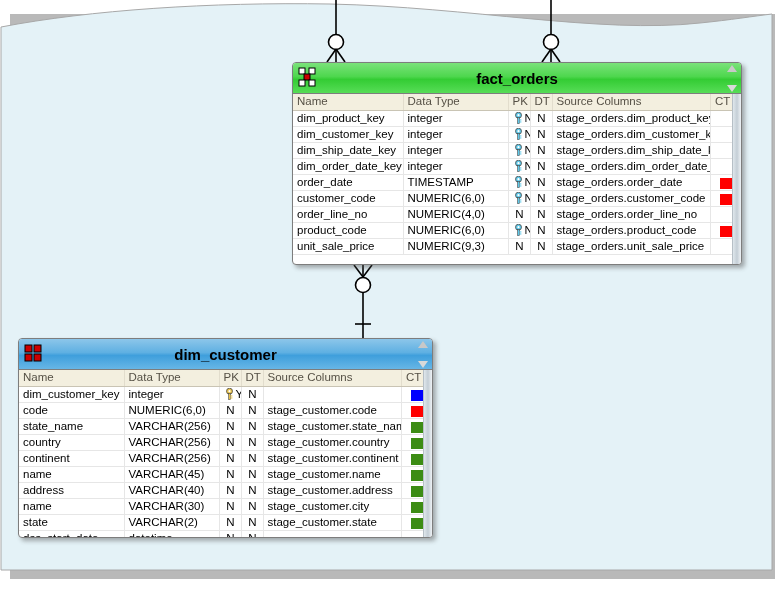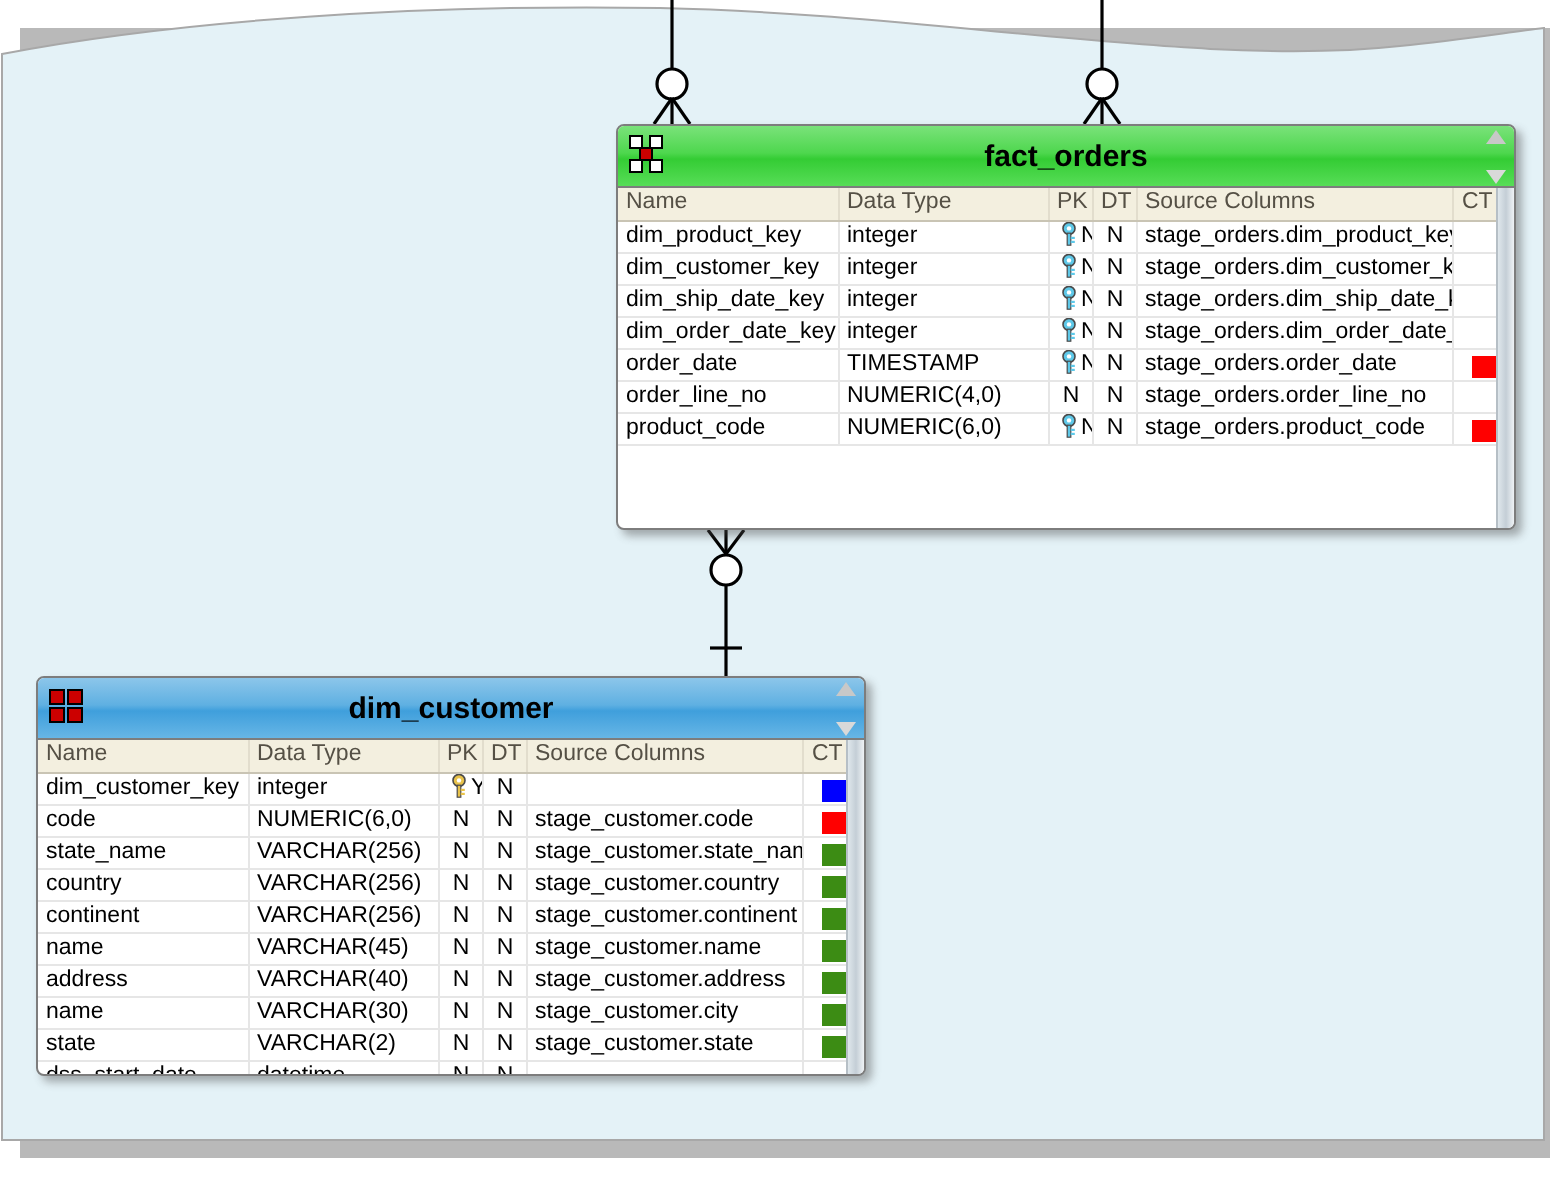--- a/index.html
+++ b/index.html
@@ -136,21 +136,21 @@
         <line x1="363" y1="265" x2="363" y2="277"></line>
         <line x1="363" y1="277" x2="354" y2="265"></line>
         <line x1="363" y1="277" x2="372" y2="265"></line>
         <circle cx="363" cy="285" r="7.5" fill="#ffffff" stroke="#000" stroke-width="1.6"></circle>
         <line x1="363" y1="292" x2="363" y2="338"></line>
         <line x1="355" y1="324" x2="371" y2="324"></line>
       </g>
     </g>
   </svg>
 
-  <div class="entity" id="ent-0" style="left: 308px; top: 62px; width: 450px; height: 203px;">
+  <div class="entity" id="ent-0" style="left: 292px; top: 62px; width: 450px; height: 203px;">
     <div class="ent-title green">
       <span class="ent-icon">
         <svg width="23" height="22" viewBox="0 0 23 22">
           <rect x="1" y="1" width="6" height="6" fill="#ffffff" stroke="#000" stroke-width="1"></rect>
           <rect x="11" y="1" width="6" height="6" fill="#ffffff" stroke="#000" stroke-width="1"></rect>
           <rect x="6" y="7" width="6" height="6" fill="#cc0000" stroke="#000" stroke-width="1"></rect>
           <rect x="1" y="13" width="6" height="6" fill="#ffffff" stroke="#000" stroke-width="1"></rect>
           <rect x="11" y="13" width="6" height="6" fill="#ffffff" stroke="#000" stroke-width="1"></rect>
         </svg>
       </span>
@@ -247,20 +247,36 @@
                     <rect x="6.4" y="7.4" width="2" height="1.1" fill="#5ec8e8"></rect>
                     <rect x="6.4" y="9.4" width="2" height="1.1" fill="#5ec8e8"></rect>
                   </svg></span><span style="margin-left:1px">N</span></td>
               <td class="c-center">N</td>
               <td>stage_orders.order_date</td>
               <td class="c-center">
                 <span class="chip" style="background:#ff0000"></span>
               </td>
             </tr>
             <tr>
+              <td>customer_code</td>
+              <td>NUMERIC(6,0)</td>
+              <td class="c-center"><span class="keyicon"><svg width="11" height="12" viewBox="0 0 11 12">
+                    <circle cx="5.5" cy="3.2" r="3" fill="#5ec8e8" stroke="#4a4a4a" stroke-width="0.8"></circle>
+                    <circle cx="5.5" cy="3.2" r="1.1" fill="#ffffff"></circle>
+                    <rect x="4.6" y="5.6" width="1.8" height="6" fill="#5ec8e8" stroke="#4a4a4a" stroke-width="0.6"></rect>
+                    <rect x="6.4" y="7.4" width="2" height="1.1" fill="#5ec8e8"></rect>
+                    <rect x="6.4" y="9.4" width="2" height="1.1" fill="#5ec8e8"></rect>
+                  </svg></span><span style="margin-left:1px">N</span></td>
+              <td class="c-center">N</td>
+              <td>stage_orders.customer_code</td>
+              <td class="c-center">
+                <span class="chip" style="background:#ff0000"></span>
+              </td>
+            </tr>
+            <tr>
               <td>order_line_no</td>
               <td>NUMERIC(4,0)</td>
               <td class="c-center">N</td>
               <td class="c-center">N</td>
               <td>stage_orders.order_line_no</td>
               <td class="c-center"></td>
             </tr>
             <tr>
               <td>product_code</td>
               <td>NUMERIC(6,0)</td>
@@ -269,20 +285,28 @@
                     <circle cx="5.5" cy="3.2" r="1.1" fill="#ffffff"></circle>
                     <rect x="4.6" y="5.6" width="1.8" height="6" fill="#5ec8e8" stroke="#4a4a4a" stroke-width="0.6"></rect>
                     <rect x="6.4" y="7.4" width="2" height="1.1" fill="#5ec8e8"></rect>
                     <rect x="6.4" y="9.4" width="2" height="1.1" fill="#5ec8e8"></rect>
                   </svg></span><span style="margin-left:1px">N</span></td>
               <td class="c-center">N</td>
               <td>stage_orders.product_code</td>
               <td class="c-center">
                 <span class="chip" style="background:#ff0000"></span>
               </td>
+            </tr>
+            <tr>
+              <td>unit_sale_price</td>
+              <td>NUMERIC(9,3)</td>
+              <td class="c-center">N</td>
+              <td class="c-center">N</td>
+              <td>stage_orders.unit_sale_price</td>
+              <td class="c-center"></td>
             </tr>
           </tbody>
         </table>
     </div>
     <div class="scroll-strip"></div>
   </div>
 
   <div class="entity" id="ent-1" style="left: 18px; top: 338px; width: 415px; height: 200px;">
     <div class="ent-title blue">
       <span class="ent-icon">

